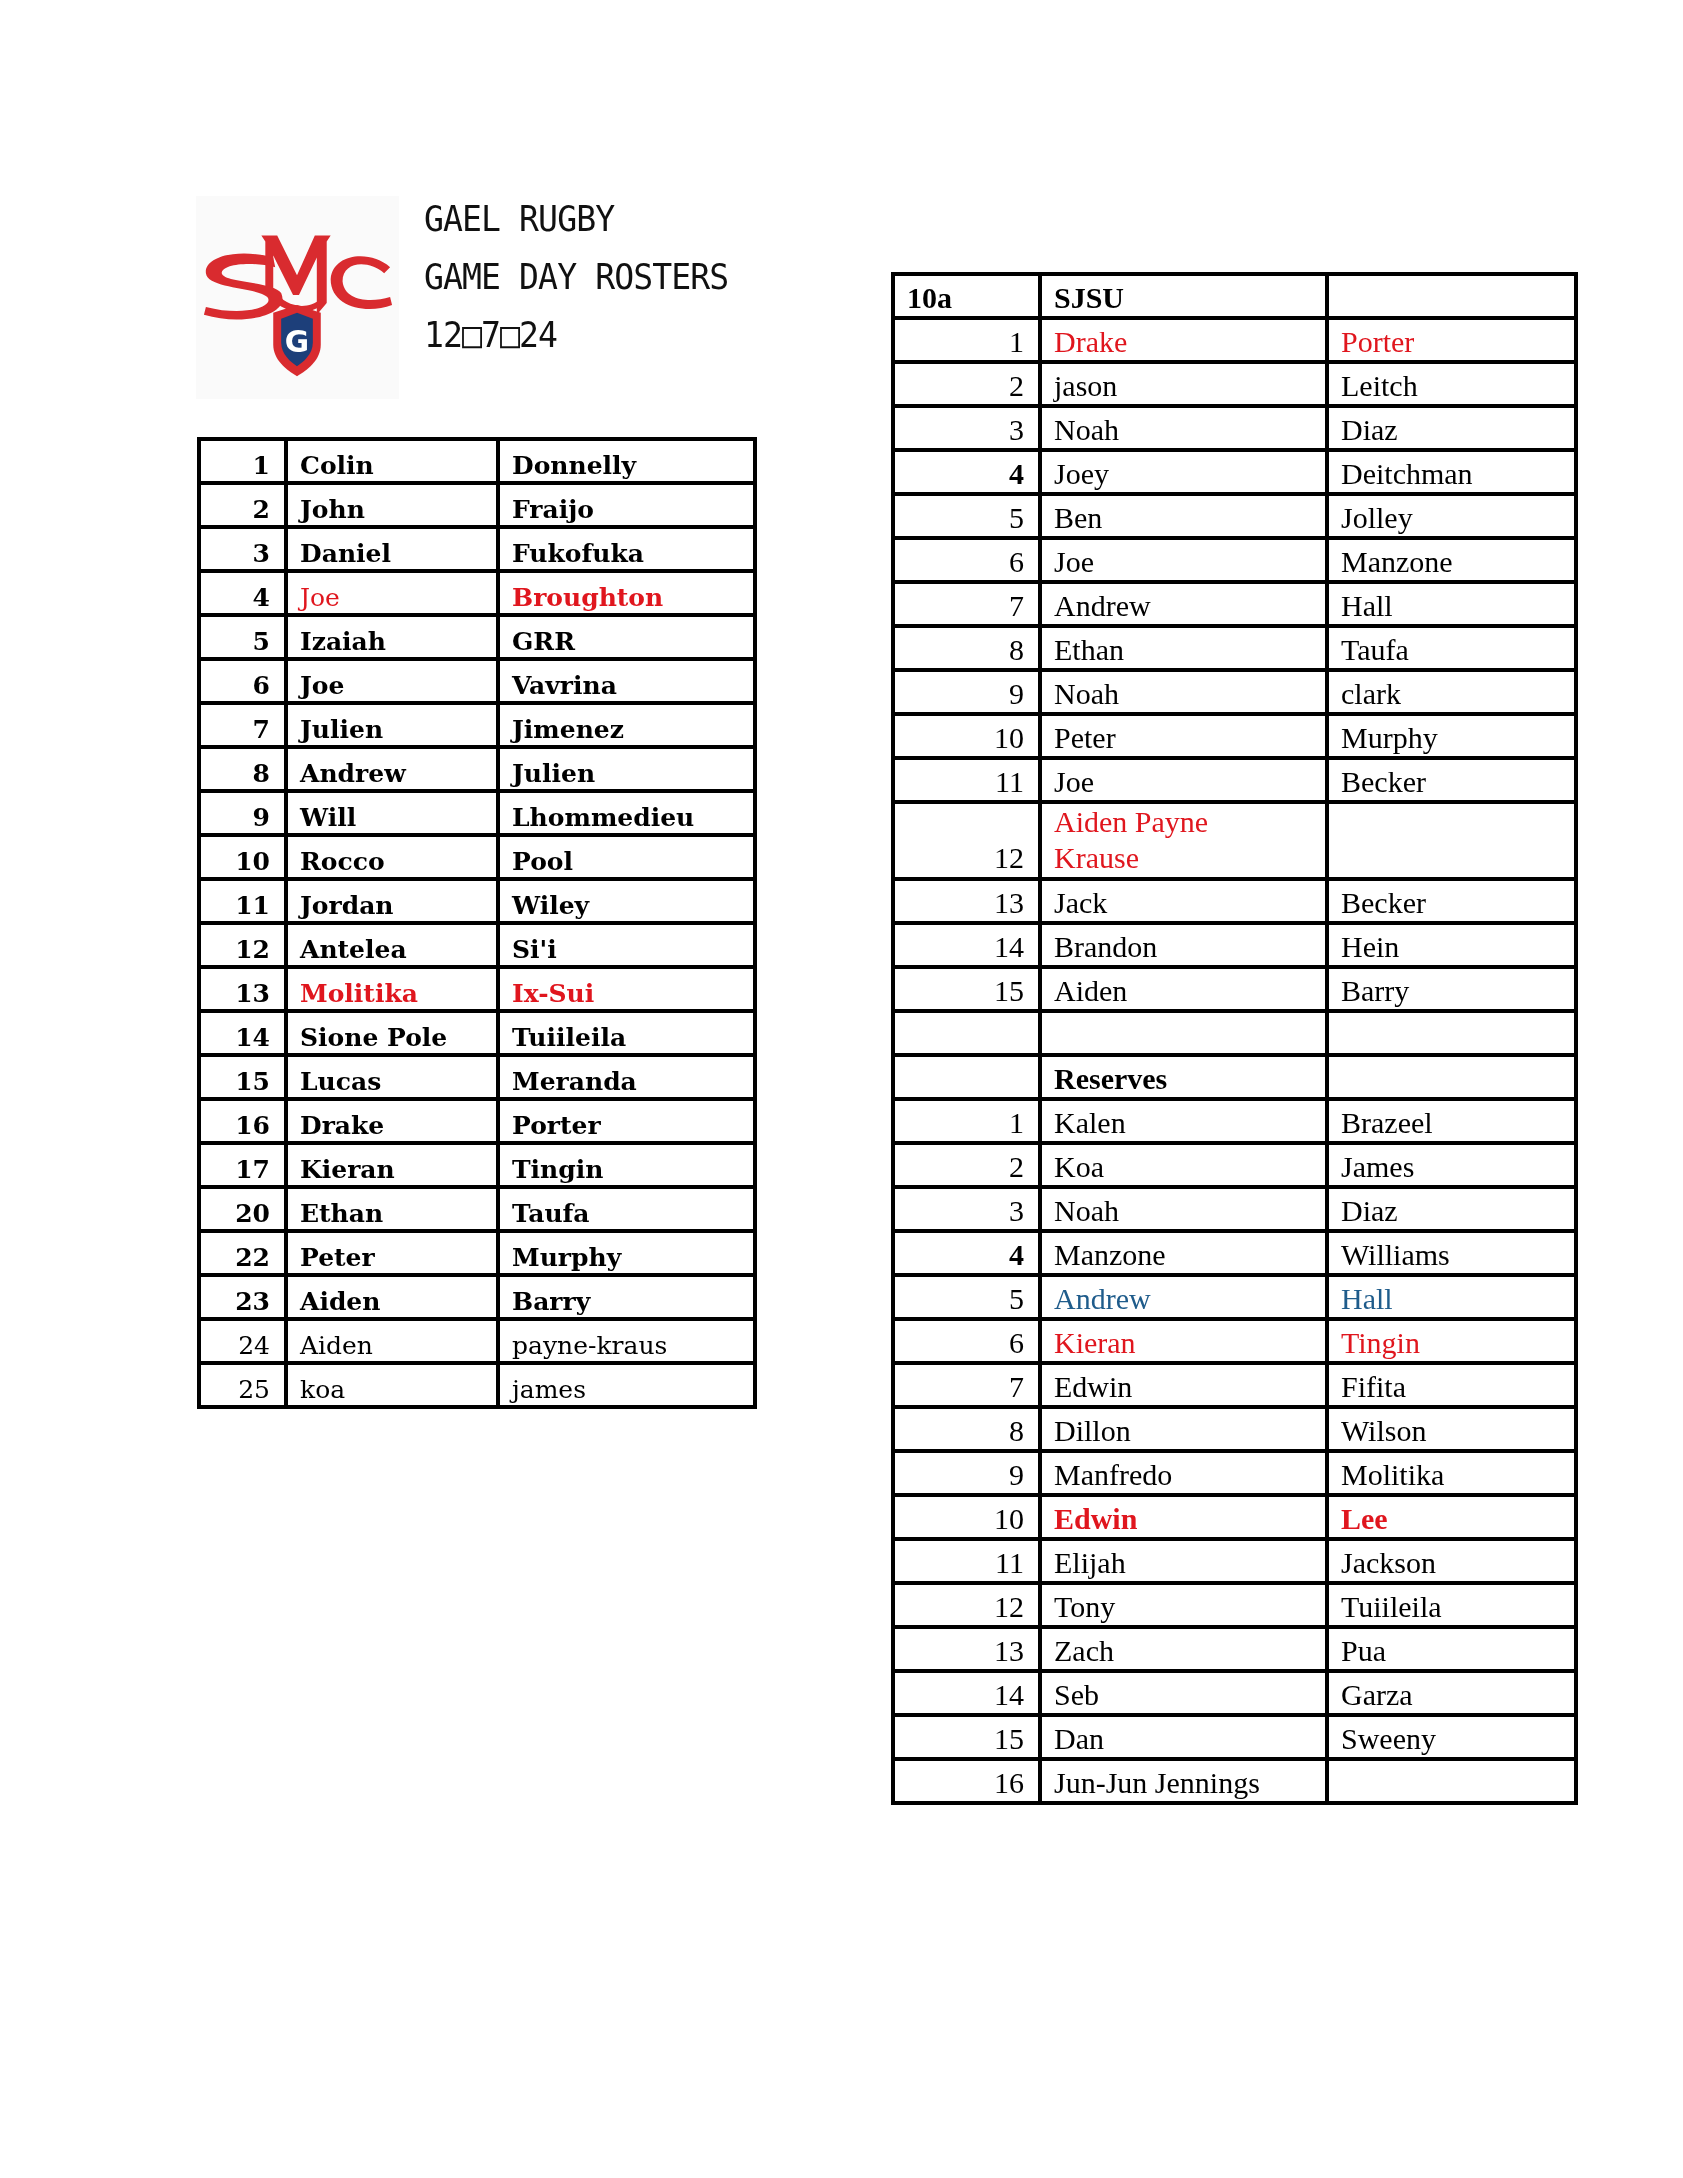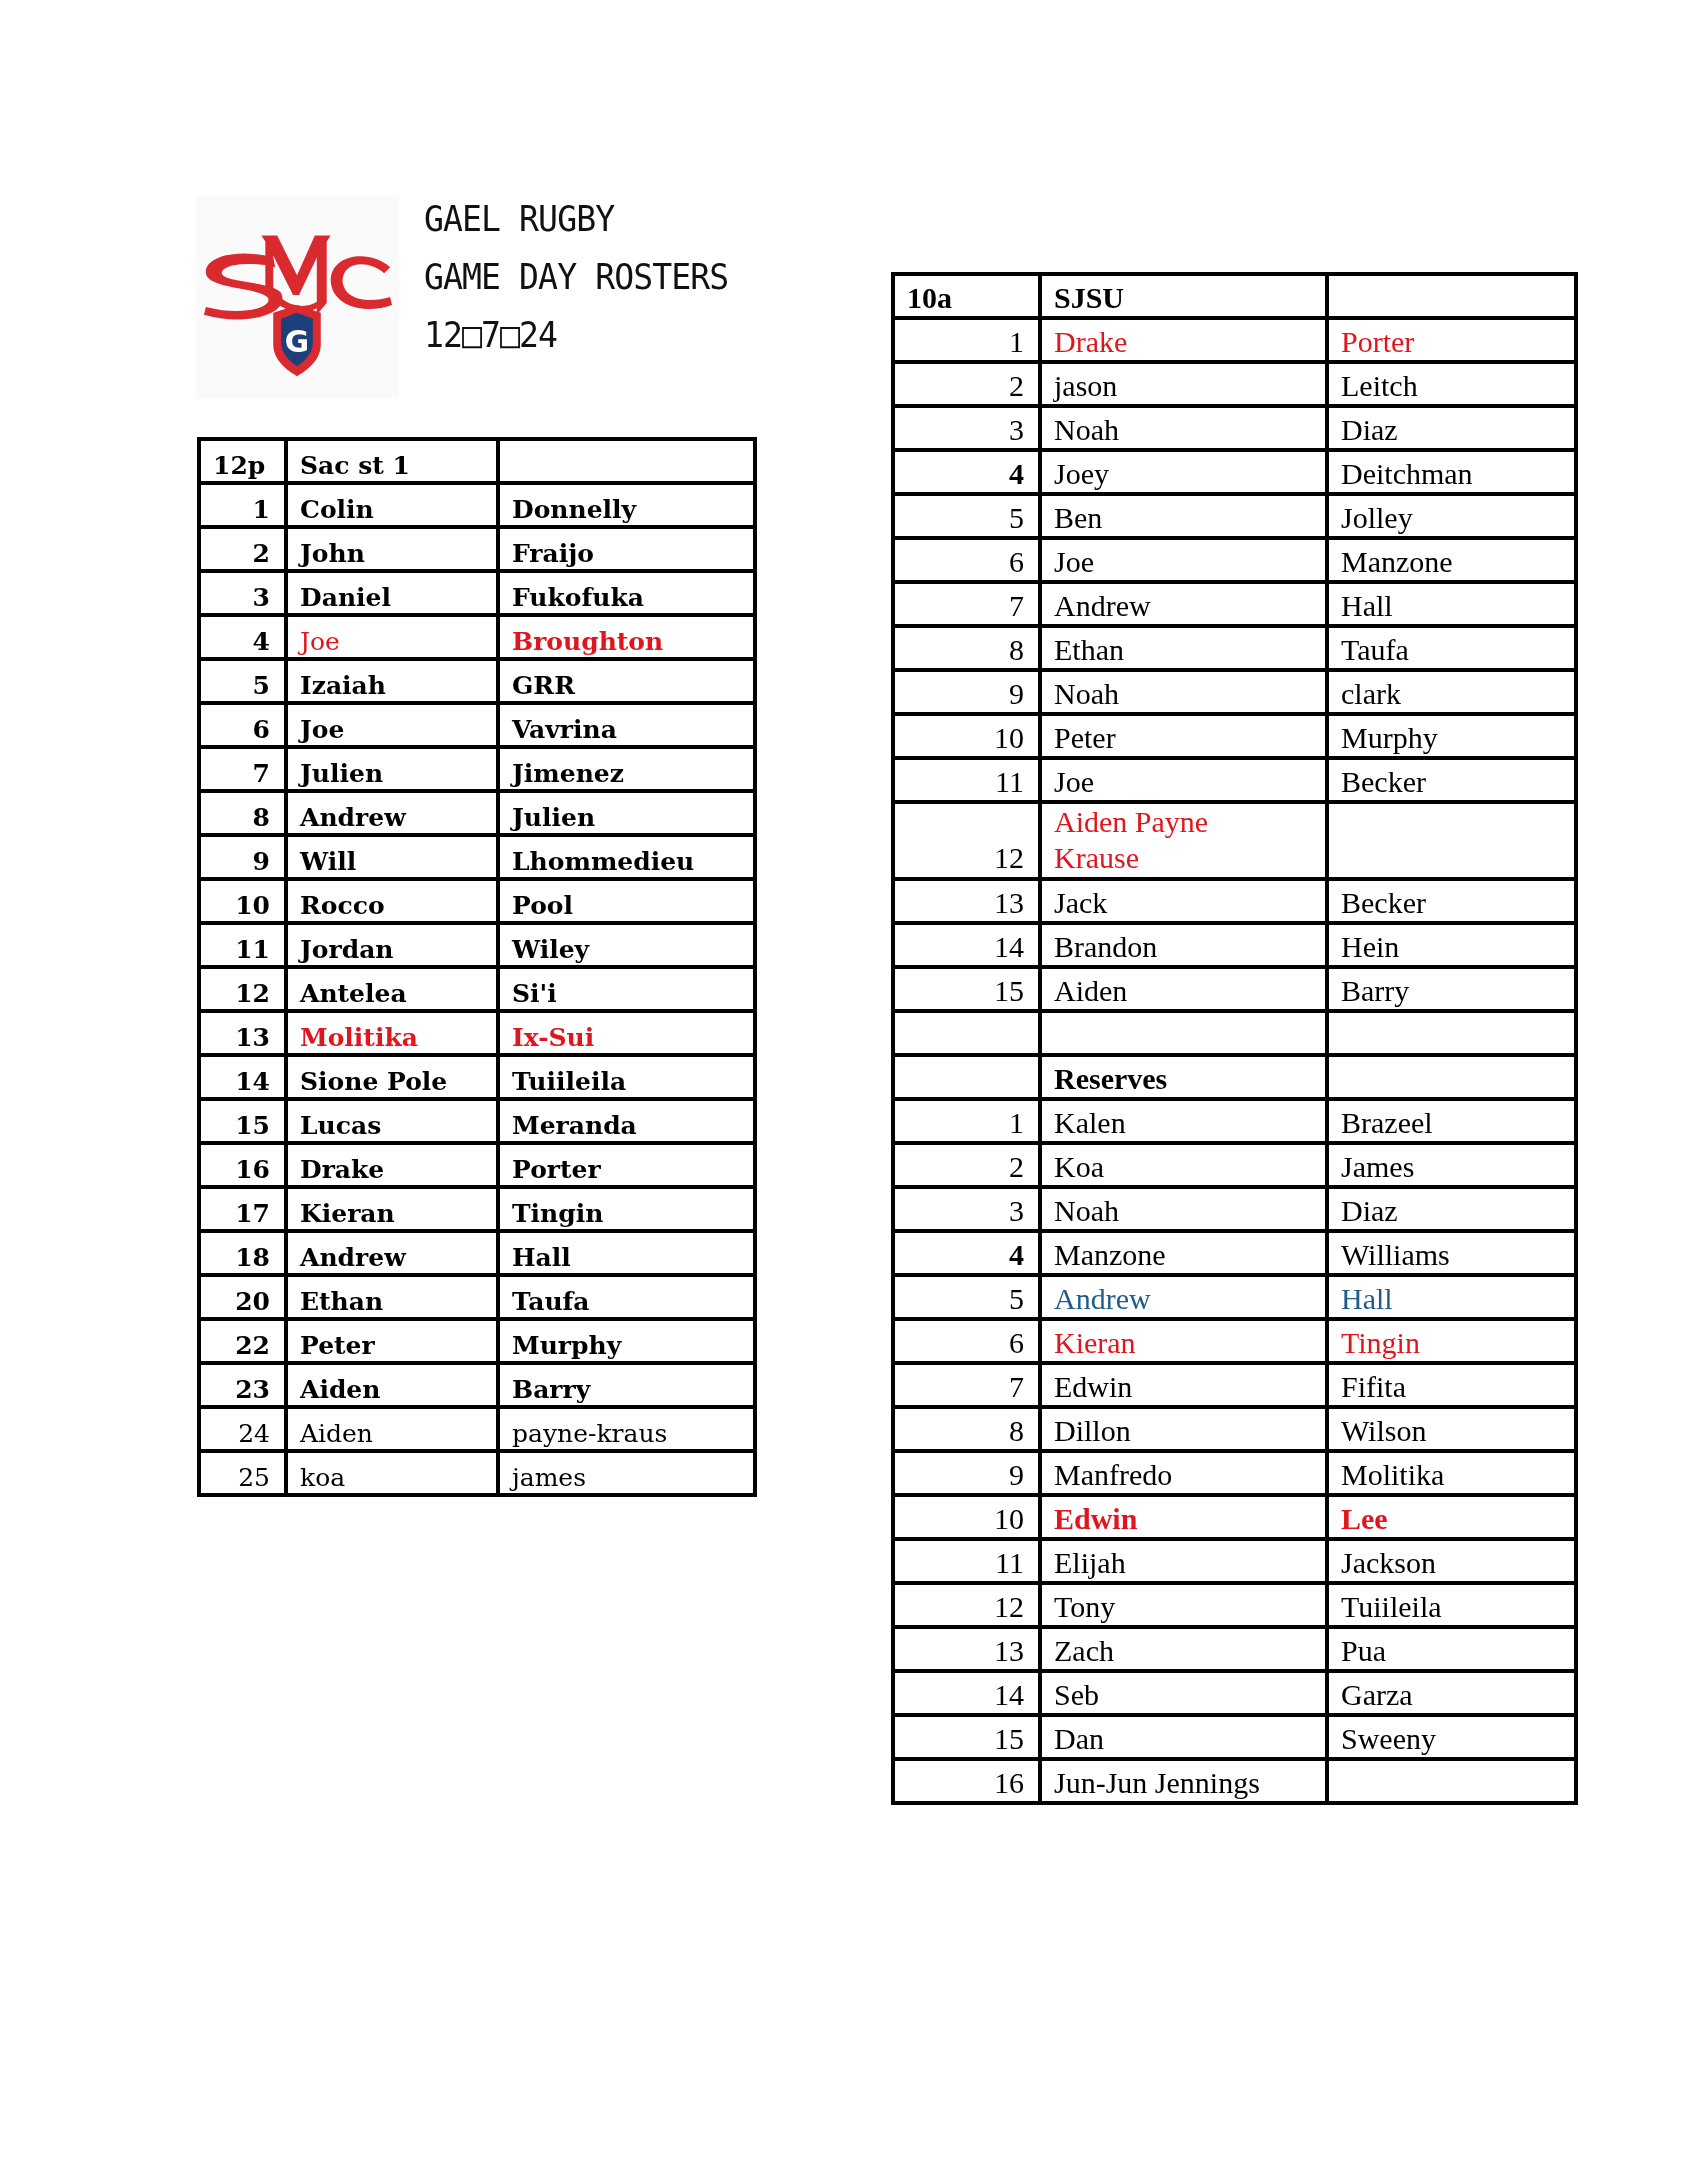--- a/index.html
+++ b/index.html
@@ -47,25 +47,20 @@
   <div>12□7□24</div>
 </div>
 
 <table class="roster" id="left-table">
   <colgroup>
       <col style="width:87px">
       <col style="width:212px">
       <col style="width:257px">
     </colgroup>
   <tbody id="left-body">
-    <tr>
-      <td class="hdr-num">12p</td>
-      <td>Sac st 1</td>
-      <td></td>
-    </tr>
   <tr>
         <td class="num">1</td>
         <td>Colin</td>
         <td>Donnelly</td>
       </tr>
       <tr>
         <td class="num">2</td>
         <td>John</td>
         <td>Fraijo</td>
       </tr>
@@ -136,25 +131,20 @@
       </tr>
       <tr>
         <td class="num">16</td>
         <td>Drake</td>
         <td>Porter</td>
       </tr>
       <tr>
         <td class="num">17</td>
         <td>Kieran</td>
         <td>Tingin</td>
-      </tr>
-      <tr>
-        <td class="num">18</td>
-        <td>Andrew</td>
-        <td>Hall</td>
       </tr>
       <tr>
         <td class="num">20</td>
         <td>Ethan</td>
         <td>Taufa</td>
       </tr>
       <tr>
         <td class="num">22</td>
         <td>Peter</td>
         <td>Murphy</td>

